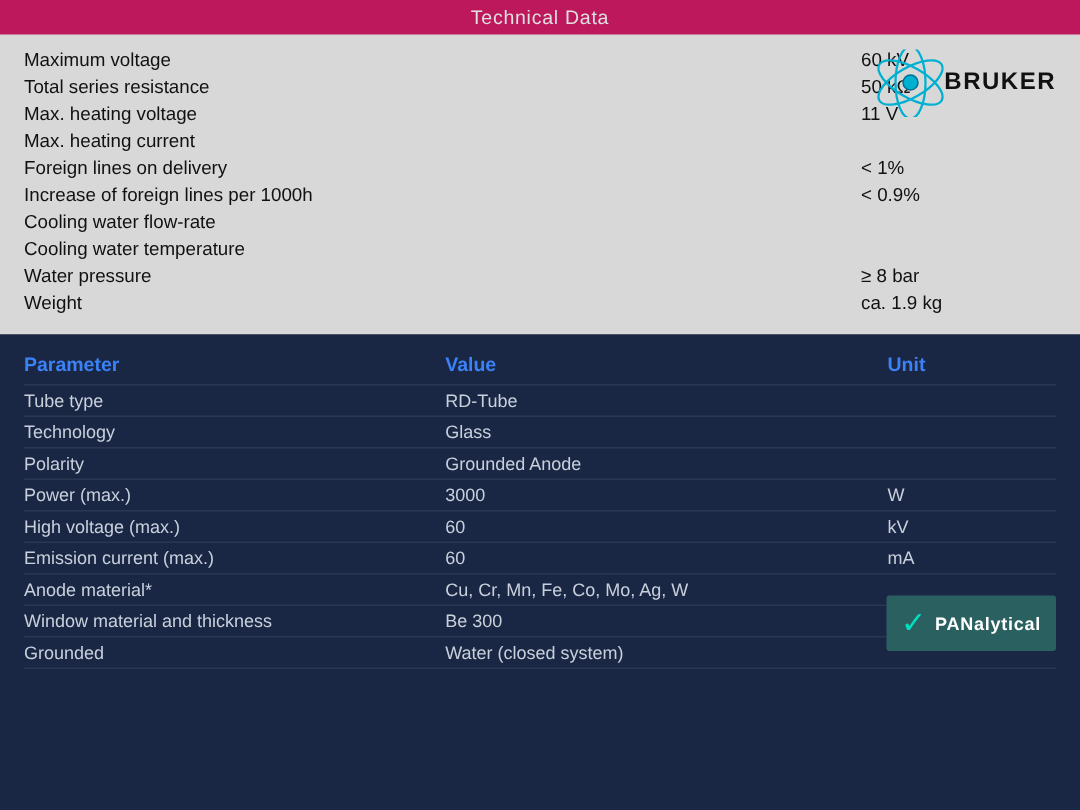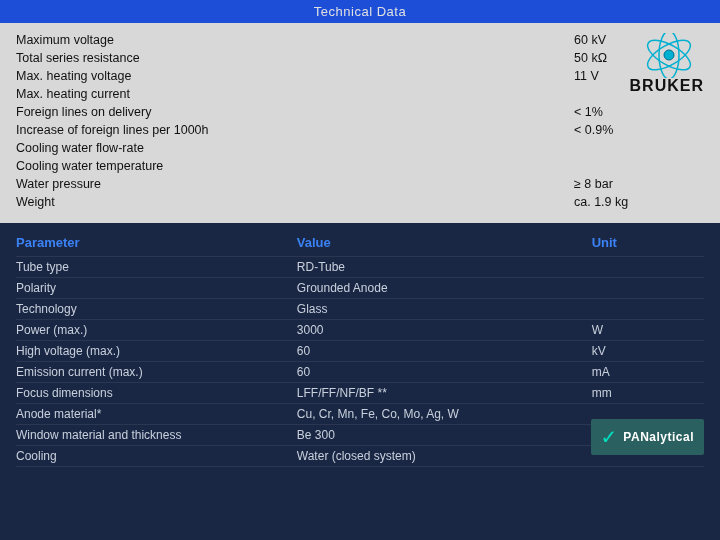--- a/index.html
+++ b/index.html
@@ -13,21 +13,21 @@
     }
 
     
     .top-section {
       background: #d8d8d8;
       padding: 0;
       width: 100%;
     }
 
     .tech-data-header {
-      background: #1d4ed8;
+      background: #be185d;
       color: #e0e0e0;
       text-align: center;
       padding: 4px 0;
       font-size: 13px;
       letter-spacing: 0.5px;
     }
 
     .top-content {
       display: flex;
       padding: 8px 16px 12px 16px;
@@ -56,21 +56,21 @@
       width: 130px;
       text-align: left;
       color: #111;
     }
 
     .bruker-logo {
       position: absolute;
       right: 16px;
       top: 10px;
       display: flex;
-      flex-direction: column;
+      flex-direction: row;
       align-items: center;
     }
 
     .bruker-atom {
       width: 50px;
       height: 40px;
       position: relative;
       margin-bottom: 4px;
     }
 
@@ -221,61 +221,56 @@
       </tr>
     </thead>
     <tbody id="params-tbody">
 
     <tr>
       <td class="col-param">Tube type</td>
       <td class="col-value">RD-Tube</td>
       <td class="col-unit"></td>
     </tr>
         <tr>
+      <td class="col-param">Technology</td>
+      <td class="col-value">Glass</td>
+      <td class="col-unit"></td>
+    </tr>
+        <tr>
       <td class="col-param">Polarity</td>
       <td class="col-value">Grounded Anode</td>
-      <td class="col-unit"></td>
-    </tr>
-        <tr>
-      <td class="col-param">Technology</td>
-      <td class="col-value">Glass</td>
       <td class="col-unit"></td>
     </tr>
         <tr>
       <td class="col-param">Power (max.)</td>
       <td class="col-value">3000</td>
       <td class="col-unit">W</td>
     </tr>
         <tr>
       <td class="col-param">High voltage (max.)</td>
       <td class="col-value">60</td>
       <td class="col-unit">kV</td>
     </tr>
         <tr>
       <td class="col-param">Emission current (max.)</td>
       <td class="col-value">60</td>
       <td class="col-unit">mA</td>
     </tr>
         <tr>
-      <td class="col-param">Focus dimensions</td>
-      <td class="col-value">LFF/FF/NF/BF **</td>
-      <td class="col-unit">mm</td>
-    </tr>
-        <tr>
       <td class="col-param">Anode material*</td>
       <td class="col-value">Cu, Cr, Mn, Fe, Co, Mo, Ag, W</td>
       <td class="col-unit"></td>
     </tr>
         <tr>
       <td class="col-param">Window material and thickness</td>
       <td class="col-value">Be 300</td>
       <td class="col-unit">μm</td>
     </tr>
         <tr>
-      <td class="col-param">Cooling</td>
+      <td class="col-param">Grounded</td>
       <td class="col-value">Water (closed system)</td>
       <td class="col-unit"></td>
     </tr>
       </tbody>
   </table>
 
   <div class="panalytical-logo">
     <span class="panalytical-check">✓</span>
     <span class="panalytical-name">PANalytical</span>
   </div>

